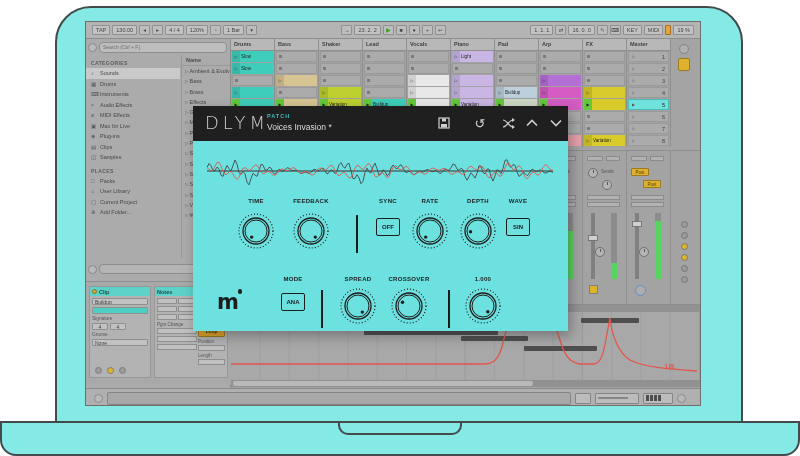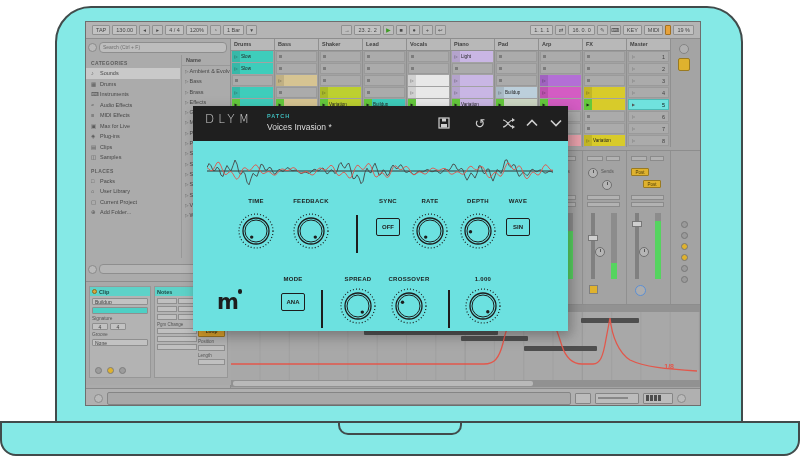--- a/index.html
+++ b/index.html
@@ -115,21 +115,21 @@
   .np-right{position:absolute;right:2px;top:11px;width:27px}
   .pair{display:flex;gap:1px;margin-bottom:2px}
   .pchip{flex:1;height:6px;background:#c0c0c0;border:1px solid #8f8f8f;box-sizing:border-box}
   .np-label{font-size:4.5px;color:#555;margin:1px 0}
   .loop-chip{height:8px;background:var(--c-loop-orange,#dfa428);border:1px solid #9c741c;border-radius:1px;font-size:4.8px;
     text-align:center;color:#3c2f07;line-height:8px;font-weight:bold;margin:2px 0}
 
   
   .plugin{position:absolute;left:107px;top:84px;width:375px;height:225px;z-index:30;box-shadow:3px 5px 12px rgba(30,30,30,.35)}
   .pl-head{position:absolute;left:0;top:0;right:0;height:35px;background:var(--c-plugin-header,#1f1f1f)}
-  .pl-title{position:absolute;left:12px;top:6px;font-size:12px;font-weight:200;letter-spacing:4px;color:#cfcfcf;font-family:"DejaVu Sans",sans-serif}
+  .pl-title{position:absolute;left:12px;top:6px;font-size:18px;font-weight:200;letter-spacing:4px;color:#cfcfcf;font-family:"DejaVu Sans",sans-serif}
   .pl-patch{position:absolute;left:74px;top:7px}
   .pl-patch-label{font-size:5.5px;font-weight:bold;color:var(--c-patch-teal,#3fbdbd);letter-spacing:1px}
   .pl-patch-name{font-size:8.5px;color:#dedede;margin-top:2.5px}
   .hicon{position:absolute;top:9px;width:16px;height:16px;color:#cfcfcf;display:flex;align-items:center;justify-content:center;font-size:13px;line-height:1}
   .pl-body{position:absolute;left:0;top:35px;right:0;bottom:0;background:var(--c-plugin-bg,#6ce1e0)}
   .wave{position:absolute;left:14px;top:8px;width:346px;height:44px}
   .prow{position:absolute;left:0;width:100%}
   #prow1{top:57px;height:72px}
   #prow2{top:135px;height:90px}
   .p-item{position:absolute;top:0;width:56px;text-align:center}

